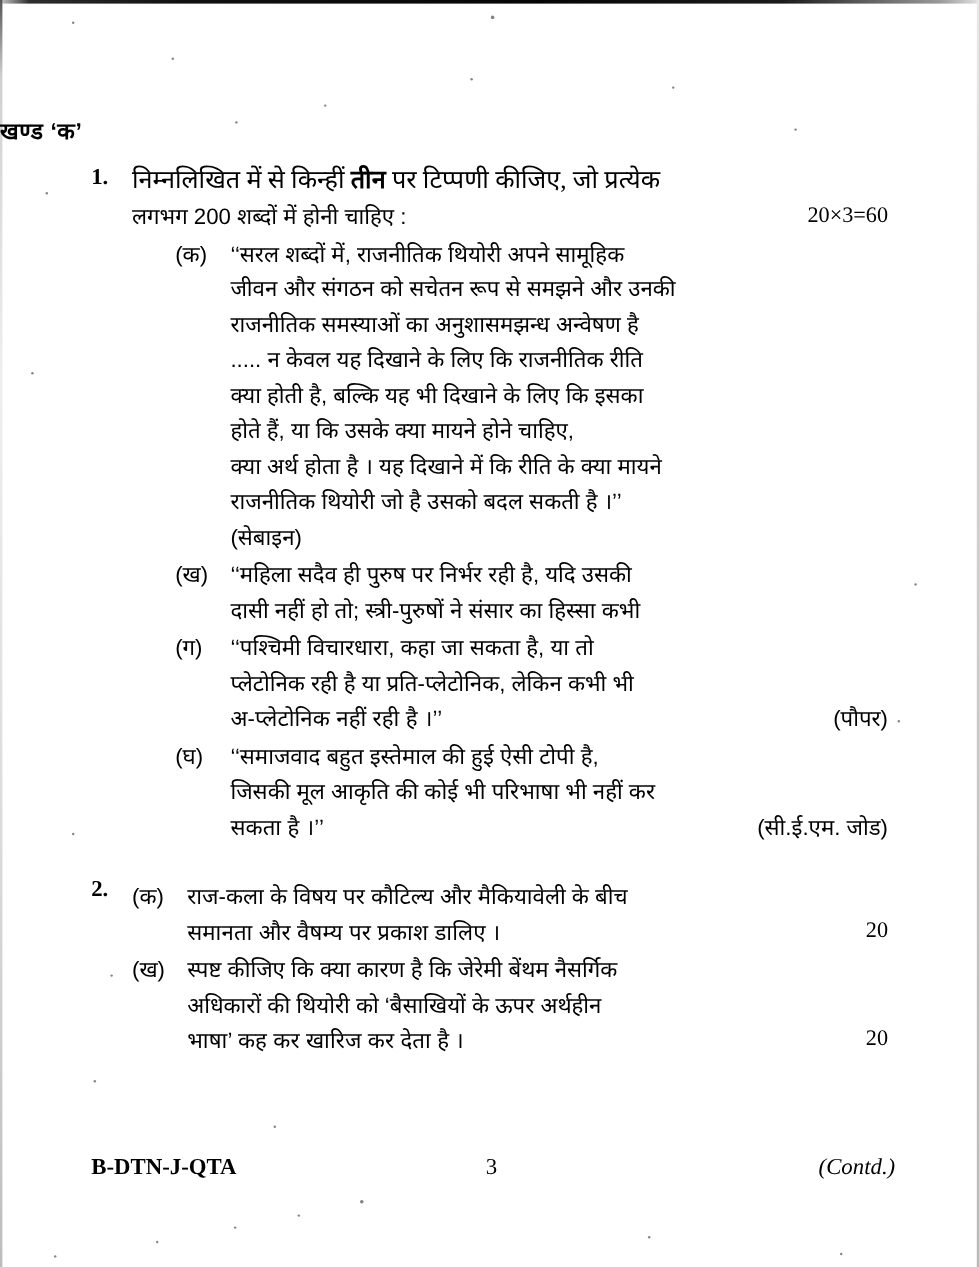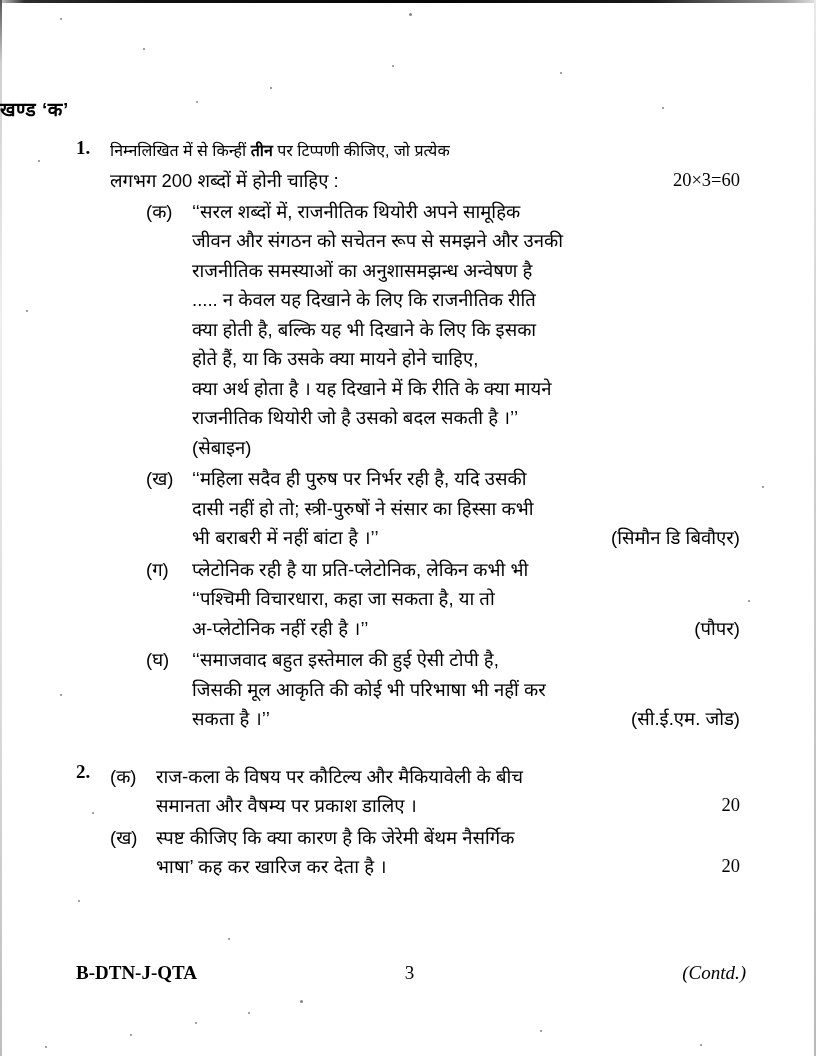--- a/index.html
+++ b/index.html
@@ -85,22 +85,22 @@
     font-family: "Liberation Sans", "DejaVu Sans", sans-serif;
     font-size: 18.5px;
     line-height: 29px;
     white-space: nowrap;
   }
   .hline.just {
     display: flex;
     justify-content: space-between;
   }
   .stem-line {
-    font-family: Liberation Sans, sans-serif;
-    font-size: 16px;
+    font-family: Liberation Serif, serif;
+    font-size: 21px;
     line-height: 29.5px;
   }
   .bold {
     font-weight: bold;
   }
 
   .subq {
     display: flex;
     align-items: flex-start;
     margin-left: 36px;
@@ -228,32 +228,28 @@
             <div class="tline">राजनीतिक थियोरी जो है उसको बदल सकती है ।’’</div>
             <div class="tline">(सेबाइन)</div>
           </div>
         </div>
 
         <div class="subq">
           <div class="sub-label">(ख)</div>
           <div class="sub-text">
             <div class="tline">‘‘महिला सदैव ही पुरुष पर निर्भर रही है, यदि उसकी</div>
             <div class="tline">दासी नहीं हो तो; स्त्री-पुरुषों ने संसार का हिस्सा कभी</div>
-            <div class="tline spread">
-              <span>भी बराबरी में नहीं बांटा है ।’’</span>
-              <span>(सिमौन डि बिवौएर)</span>
-            </div>
           </div>
         </div>
 
         <div class="subq">
           <div class="sub-label">(ग)</div>
           <div class="sub-text">
+            <div class="tline">‘‘पश्चिमी विचारधारा, कहा जा सकता है, या तो</div>
             <div class="tline">प्लेटोनिक रही है या प्रति-प्लेटोनिक, लेकिन कभी भी</div>
-            <div class="tline">‘‘पश्चिमी विचारधारा, कहा जा सकता है, या तो</div>
             <div class="tline spread">
               <span>अ-प्लेटोनिक नहीं रही है ।’’</span>
               <span>(पौपर)</span>
             </div>
           </div>
         </div>
 
         <div class="subq">
           <div class="sub-label">(घ)</div>
           <div class="sub-text">
@@ -281,20 +277,21 @@
               <span>समानता और वैषम्य पर प्रकाश डालिए ।</span>
               <span class="marks">20</span>
             </div>
           </div>
         </div>
 
         <div class="subq">
           <div class="sub-label">(ख)</div>
           <div class="sub-text">
             <div class="tline">स्पष्ट कीजिए कि क्या कारण है कि जेरेमी बेंथम नैसर्गिक</div>
+            <div class="tline">अधिकारों की थियोरी को ‘बैसाखियों के ऊपर अर्थहीन</div>
             <div class="tline spread">
               <span>भाषा’ कह कर खारिज कर देता है ।</span>
               <span class="marks">20</span>
             </div>
           </div>
         </div>
 
       </div>
     </div>
 

